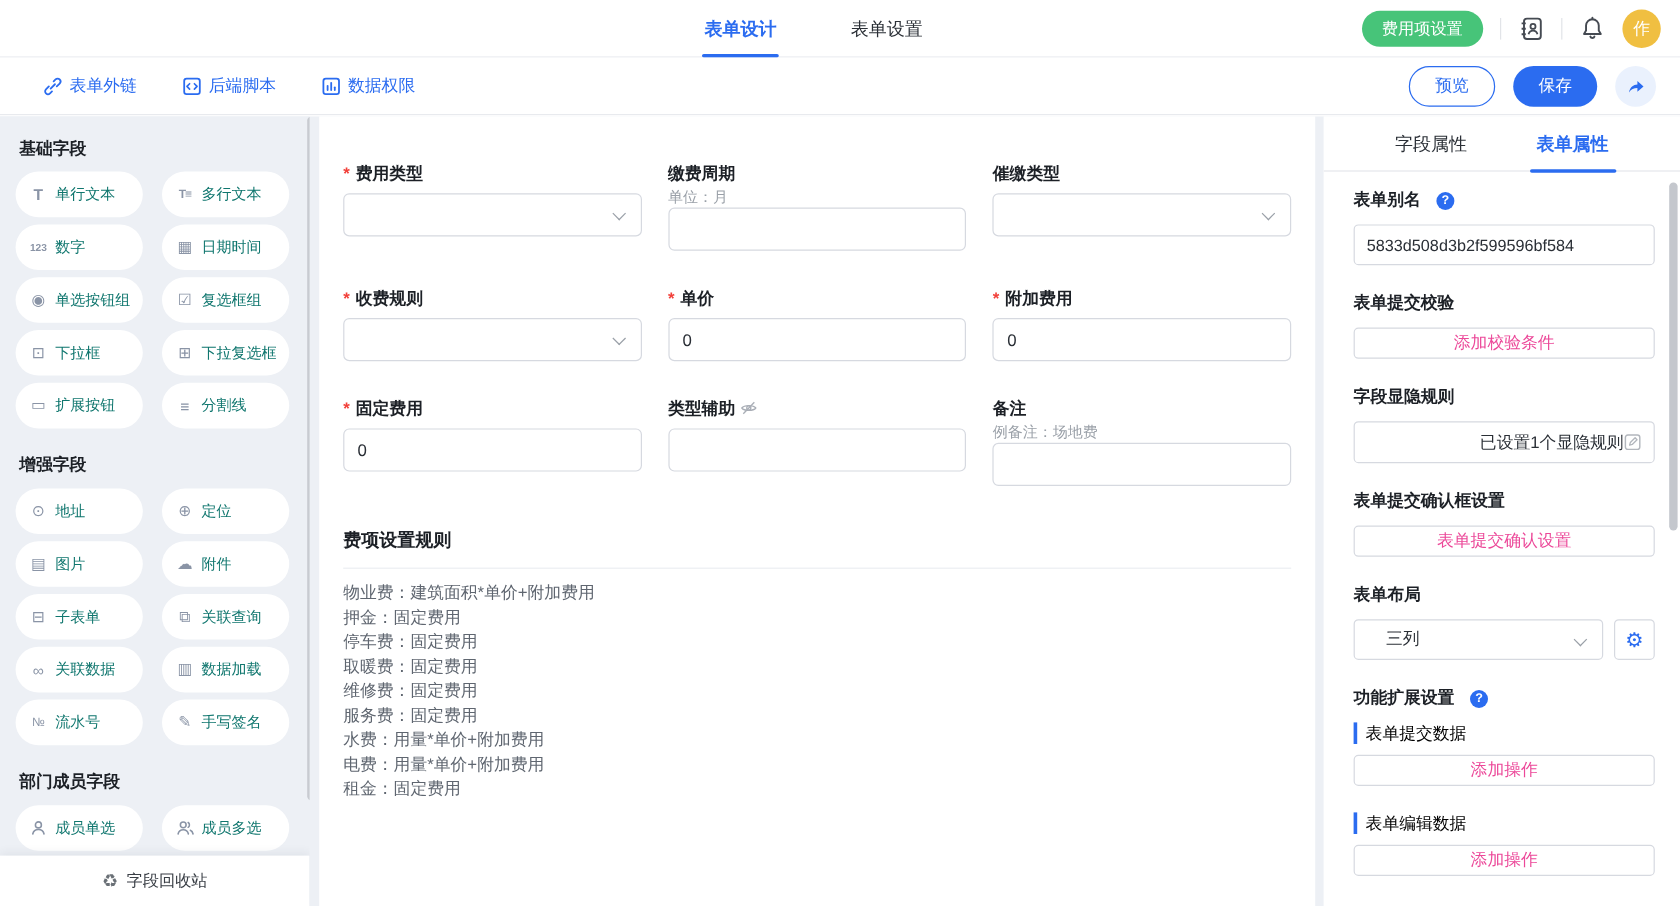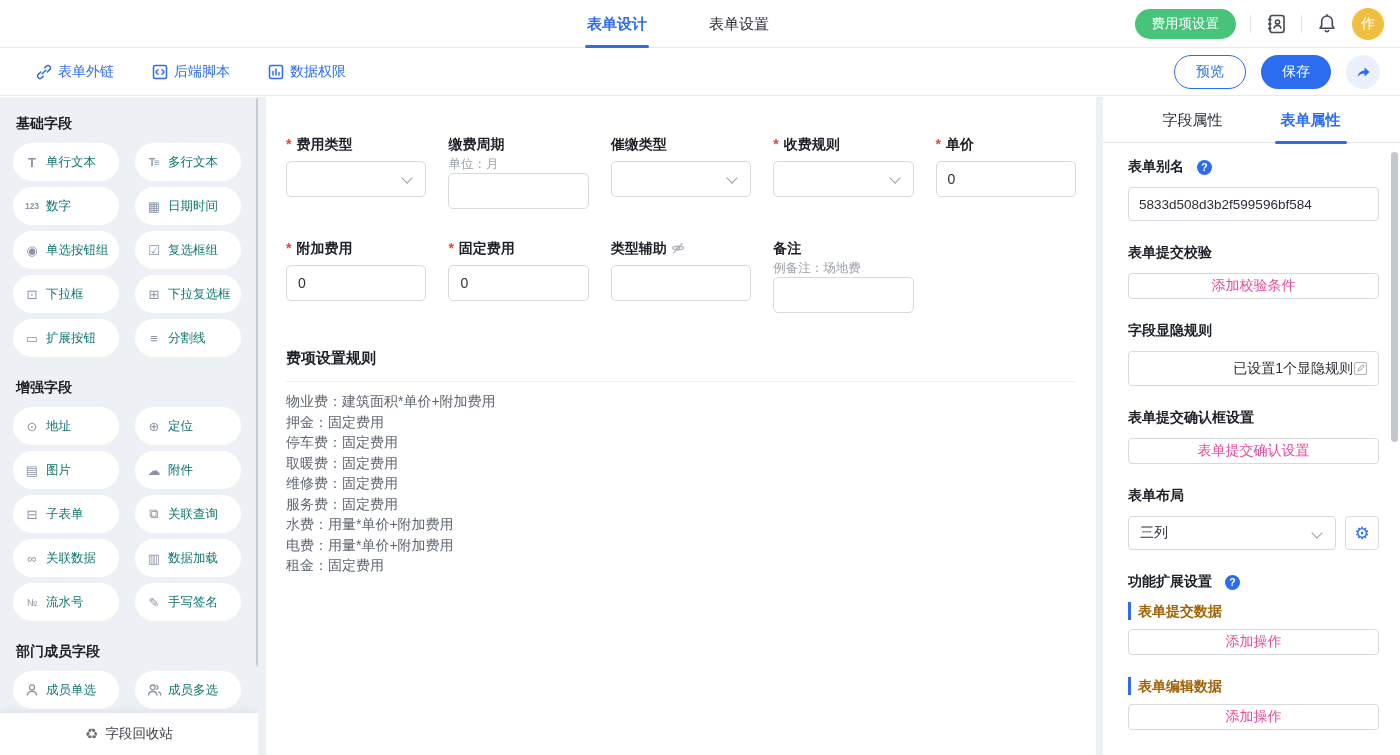--- a/index.html
+++ b/index.html
@@ -66,21 +66,21 @@
   .ic-linkdata::before{content:"∞";}
   .ic-dataload::before{content:"▥";}
   .ic-serial::before{content:"№";font-size:10px;}
   .ic-sign::before{content:"✎";}
   .recycle-bar{position:absolute;left:0;bottom:0;width:258px;height:42px;background:#fff;box-shadow:0 -2px 8px rgba(40,50,70,.07);display:flex;align-items:center;justify-content:center;gap:7px;font-size:13.5px;color:#3a3f46;cursor:pointer;z-index:4;}
   .recycle-glyph{color:#6a7076;font-size:15px;}
   .sb-scroll{position:absolute;left:256px;top:0;width:7px;height:570px;background:#c8cbd1;border-radius:4px;z-index:5;}
 
   
   .canvas{position:absolute;left:266px;top:0;width:830px;height:658px;background:#fff;padding:36px 20px 0 20px;overflow:hidden;}
-  .fgrid{display:grid;grid-template-columns:1fr 1fr 1fr 1fr 1fr;column-gap:22px;row-gap:28px;}
+  .fgrid{display:grid;grid-template-columns:1fr 1fr 1fr;column-gap:22px;row-gap:28px;}
   .fcell{display:flex;flex-direction:column;align-items:stretch;cursor:pointer;}
   .flabel{font-size:14px;font-weight:700;color:#1c2026;height:22px;line-height:20px;display:flex;align-items:center;gap:4px;}
   .flabel.required::before{content:"*";color:var(--asterisk);font-weight:700;margin-right:1px;}
   .fhelper{font-size:12.5px;color:#9aa0a8;height:17px;line-height:16px;margin-top:1px;}
   .finput{height:36px;border:1px solid var(--inputline);border-radius:5px;background:#fff;width:100%;padding:0 11px;font-size:14px;color:#2a2f36;font-family:inherit;outline:none;}
   .fselect{height:36px;border:1px solid var(--inputline);border-radius:5px;background:#fff;position:relative;cursor:pointer;}
   .chev{position:absolute;right:14px;top:12px;width:8px;height:8px;border-right:1.5px solid #9aa0a8;border-bottom:1.5px solid #9aa0a8;transform:rotate(45deg);}
   .gap6{height:6px;}
   .rules-sec{margin-top:36px;}
   .rules-title{font-size:15px;font-weight:700;color:#1c2026;padding-bottom:13px;border-bottom:1px solid #ebeef2;}
@@ -95,26 +95,26 @@
   .ptab.active::after{content:"";position:absolute;left:0;bottom:-1px;width:100%;height:3px;background:var(--primary);border-radius:2px;}
   .pcontent{padding:14px 21px 0 25px;}
   .plabel{font-size:14px;font-weight:700;color:#1c2026;height:20px;display:flex;align-items:center;gap:13px;margin-bottom:10px;}
   .psec{margin-bottom:22px;}
   .help{width:15px;height:15px;border-radius:50%;background:var(--primary);color:#fff;display:inline-flex;align-items:center;justify-content:center;font-size:10.5px;font-weight:700;}
   .help::before{content:"?";}
   .pinput{width:100%;height:34px;border:1px solid var(--inputline);border-radius:4px;padding:0 10px;font-size:13.5px;color:#2a2f36;font-family:inherit;outline:none;}
   .pbtn{width:100%;height:26px;border:1px solid var(--inputline);border-radius:4px;background:#fff;font-size:14px;color:#ec4899;cursor:pointer;font-family:inherit;}
   .pbox{width:100%;height:35px;border:1px solid var(--inputline);border-radius:4px;display:flex;align-items:center;justify-content:flex-end;padding:0 10px;font-size:14px;color:#2a2f36;cursor:pointer;}
   .layout-row{display:flex;gap:9px;}
-  .pselect{flex:1;height:34px;border:1px solid var(--inputline);border-radius:4px;position:relative;display:flex;align-items:center;padding:0 11px;font-size:14px;color:#2a2f36;cursor:pointer;}
+  .pselect{flex:1;height:34px;border:1px solid var(--inputline);border-radius:4px;position:relative;display:flex;align-items:center;padding:0 26px;font-size:14px;color:#2a2f36;cursor:pointer;}
   .pselect .chev{top:12px;}
   .gear-btn{width:34px;height:34px;border:1px solid var(--inputline);border-radius:4px;background:#fff;display:flex;align-items:center;justify-content:center;cursor:pointer;}
   .gear-glyph{color:var(--primary);font-size:17px;line-height:1;}
   .gear-glyph::before{content:"⚙";}
-  .sublabel{font-size:14px;font-weight:700;color:#a16207;border-left:3px solid var(--primary);padding-left:7px;height:18px;line-height:18px;margin:8px 0 9px 0;}
+  .sublabel{font-size:14px;font-weight:400;color:#000000;border-left:3px solid var(--primary);padding-left:7px;height:18px;line-height:18px;margin:8px 0 9px 0;}
   .psec-ext{margin-bottom:14px;}
   .panel-scroll{position:absolute;right:2px;top:55px;width:7px;height:290px;background:#c4c7cd;border-radius:4px;z-index:5;}
 
   svg{display:block;}
 </style>
 </head>
 <body>
 
 <div class="page">
 

